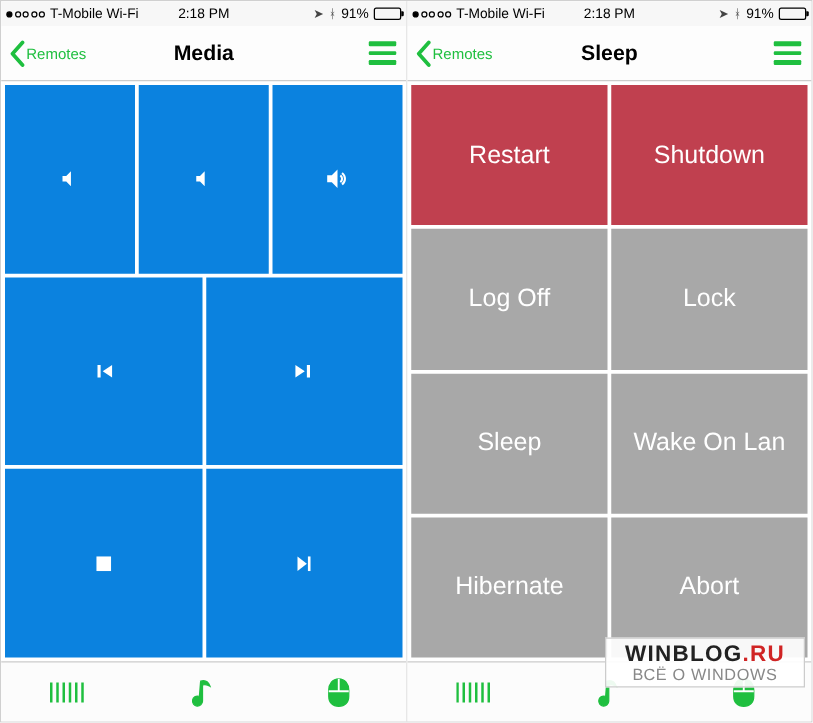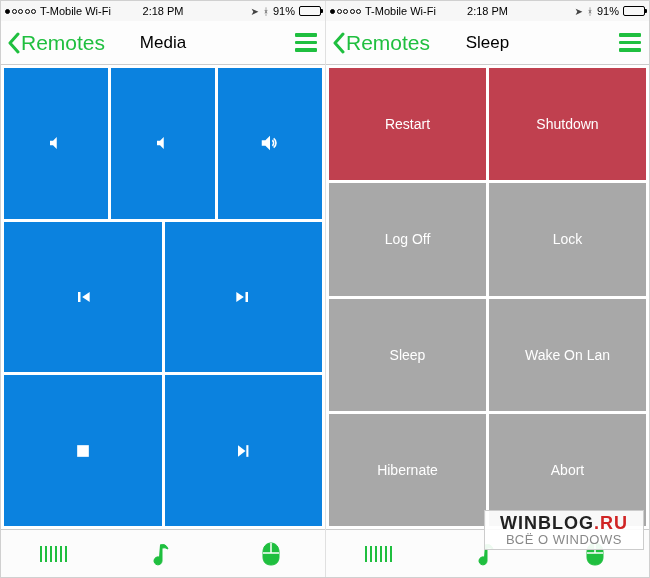--- a/index.html
+++ b/index.html
@@ -67,26 +67,26 @@
     height: 44px;
     background: #fdfdfd;
     border-bottom: 1px solid #ccc;
     display: flex;
     align-items: center;
     padding: 0 6px;
     position: relative;
   }
   .nav-back {
     display: flex; align-items: center; color: #1fbf3f;
-    font-size: 21px; cursor: pointer;
+    font-size: 12px; cursor: pointer;
   }
   .nav-back svg { width: 14px; height: 22px; }
   .nav-title {
     position: absolute; left: 0; right: 0; text-align: center;
-    font-size: 17px; font-weight: 400; color: #000;
+    font-size: 17px; font-weight: 700; color: #000;
     pointer-events: none;
   }
   .nav-menu {
     margin-left: auto; color: #1fbf3f; cursor: pointer;
     display: flex; flex-direction: column; justify-content: center;
     gap: 4px; width: 26px; height: 26px; align-items: stretch;
     padding: 2px;
   }
   .nav-menu span {
     height: 3.5px; background: #1fbf3f; border-radius: 1px; display: block;
@@ -114,21 +114,21 @@
 
   
   .power-grid {
     flex: 1; display: flex; flex-direction: column; gap: 3px;
     padding: 3px;
   }
   .power-row { display: flex; gap: 3px; flex: 1; }
   .power-tile {
     background: #a8a8a8; flex: 1;
     display: flex; align-items: center; justify-content: center;
-    color: #fff; font-size: 14px; cursor: pointer;
+    color: #fff; font-size: 20px; cursor: pointer;
   }
   .power-tile.danger { background: #c0404f; }
 
   
   .toolbar {
     height: 48px; border-top: 1px solid #ccc;
     display: flex; background: #fcfcfc;
   }
   .tool-btn {
     flex: 1; display: flex; align-items: center; justify-content: center;

